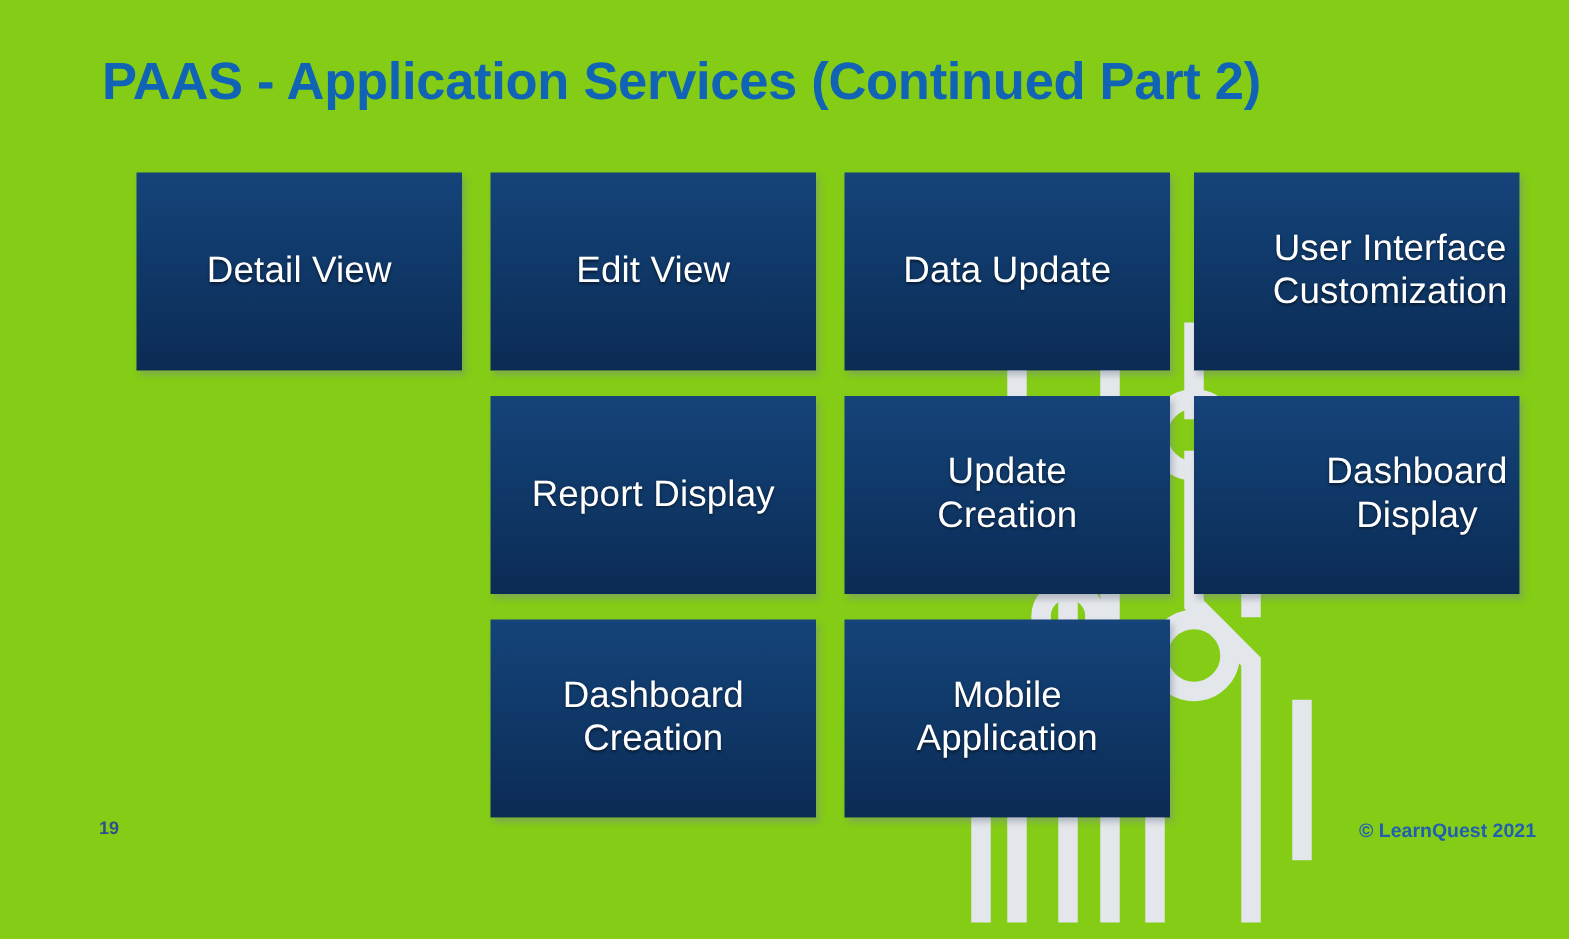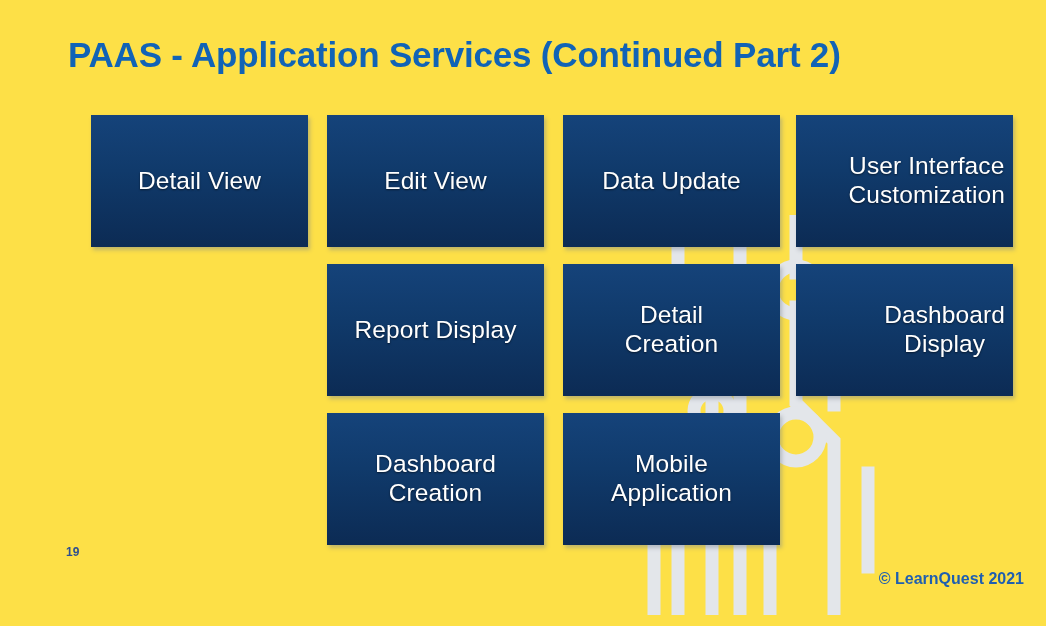--- a/index.html
+++ b/index.html
@@ -7,21 +7,21 @@
     padding: 0;
     background: #ffffff;
   }
   body {
     font-family: "Liberation Sans", sans-serif;
   }
   #slide {
     position: relative;
     width: 1046px;
     height: 626px;
-    background: #fde047;
+    background: #84cc16;
     overflow: hidden;
   }
 
   
   #watermark {
     position: absolute;
     left: 620px;
     top: 215px;
     width: 280px;
     height: 400px;
@@ -99,26 +99,25 @@
     top: 545px;
     font-size: 12px;
     font-weight: bold;
     color: #2e4f8f;
     z-index: 3;
   }
   #copyright {
     position: absolute;
     right: 22px;
     top: 546px;
-    font-size: 16px;
+    font-size: 13px;
     font-weight: bold;
     color: #1f5fb0;
     z-index: 3;
     white-space: nowrap;
-    margin-top: 24px;
   }
 </style>
 </head>
 <body>
 
 <div id="slide">
 
   <div id="watermark">
     <svg viewBox="0 0 280 400" xmlns="http://www.w3.org/2000/svg" aria-hidden="true">
       <g fill="none" stroke="#e3e6ea" stroke-width="13" stroke-linecap="square">
@@ -153,21 +152,21 @@
         <div class="box-label">Edit View</div>
       </div>
       <div class="box col-4 row-1">
         <div class="box-label">User Interface
 Customization</div>
       </div>
       <div class="box col-2 row-2">
         <div class="box-label">Report Display</div>
       </div>
       <div class="box col-3 row-2">
-        <div class="box-label">Detail
+        <div class="box-label">Update
 Creation</div>
       </div>
       <div class="box col-4 row-2">
         <div class="box-label">Dashboard
 Display</div>
       </div>
       <div class="box col-2 row-3">
         <div class="box-label">Dashboard
 Creation</div>
       </div>

